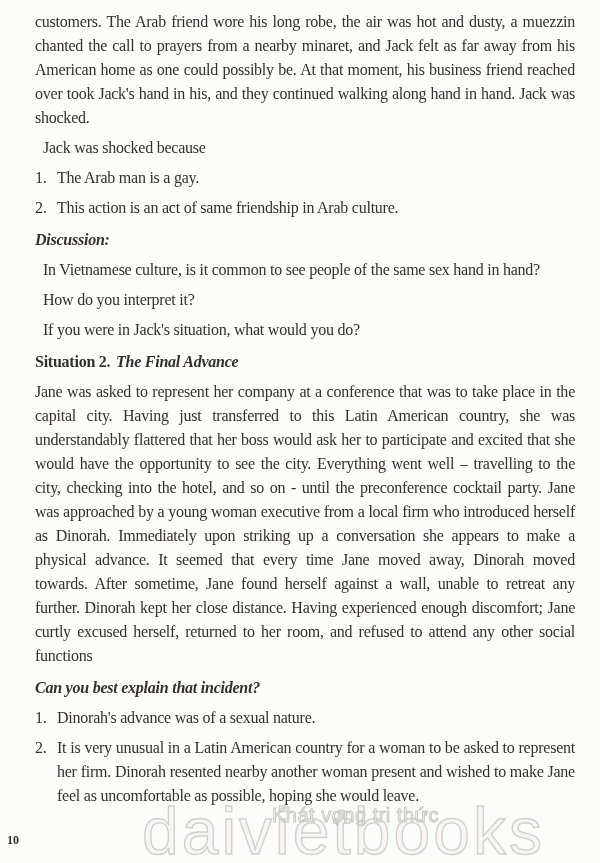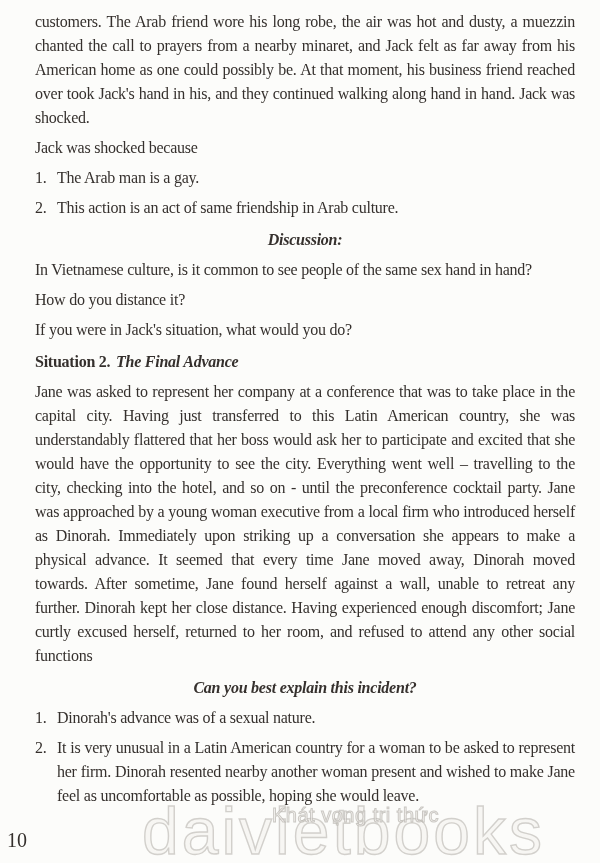--- a/index.html
+++ b/index.html
@@ -25,29 +25,28 @@
     width: 540px;
     font-size: 16px;
     line-height: 24px;
     letter-spacing: -0.015em;
   }
   .para {
     margin: 0 0 6px 0;
     text-align: justify;
   }
   .single-line {
-    margin: 0 0 6px 0;
+    margin: 0 0 6px 8px;
     white-space: nowrap;
   }
   .heading-bi {
     margin: 8px 0 6px 0;
     font-weight: bold;
     font-style: italic;
     white-space: nowrap;
-    text-align: center;
   }
   .situation-heading {
     margin: 8px 0 6px 0;
     font-weight: bold;
     white-space: nowrap;
   }
   .situation-heading .sit-label {
     font-style: normal;
     padding-right: 0.35em;
   }
@@ -63,22 +62,23 @@
     flex: 0 0 22px;
   }
   .opt-text {
     flex: 1 1 auto;
     text-align: justify;
   }
   .page-number {
     position: absolute;
     left: 7px;
     top: 828px;
-    font-size: 20px;
+    font-size: 12px;
     line-height: 24px;
+    font-weight: bold;
   }
   .watermark {
     position: absolute;
     left: 0;
     top: 0;
     width: 600px;
     height: 863px;
     pointer-events: none;
     z-index: 5;
     font-family: "Liberation Sans", "DejaVu Sans", sans-serif;
@@ -121,30 +121,30 @@
       <span class="opt-text">The Arab man is a gay.</span>
     </div>
     <div class="opt-row">
       <span class="opt-num">2.</span>
       <span class="opt-text">This action is an act of same friendship in Arab culture.</span>
     </div>
 
     <p class="heading-bi">Discussion:</p>
 
     <p class="single-line">In Vietnamese culture, is it common to see people of the same sex hand in hand?</p>
-    <p class="single-line">How do you distance it?</p>
+    <p class="single-line">How do you interpret it?</p>
     <p class="single-line">If you were in Jack's situation, what would you do?</p>
 
     <p class="situation-heading">
       <span class="sit-label">Situation 2.</span><span class="sit-title">The Final Advance</span>
     </p>
 
     <p class="para">Jane was asked to represent her company at a conference that was to take place in the capital city. Having just transferred to this Latin American country, she was understandably flattered that her boss would ask her to participate and excited that she would have the opportunity to see the city. Everything went well – travelling to the city, checking into the hotel, and so on - until the preconference cocktail party. Jane was approached by a young woman executive from a local firm who introduced herself as Dinorah. Immediately upon striking up a conversation she appears to make a physical advance. It seemed that every time Jane moved away, Dinorah moved towards. After sometime, Jane found herself against a wall, unable to retreat any further. Dinorah kept her close distance. Having experienced enough discomfort; Jane curtly excused herself, returned to her room, and refused to attend any other social functions</p>
 
-    <p class="heading-bi">Can you best explain this incident?</p>
+    <p class="heading-bi">Can you best explain that incident?</p>
 
     <div class="opt-row">
       <span class="opt-num">1.</span>
       <span class="opt-text">Dinorah's advance was of a sexual nature.</span>
     </div>
     <div class="opt-row">
       <span class="opt-num">2.</span>
       <span class="opt-text">It is very unusual in a Latin American country for a woman to be asked to represent her firm. Dinorah resented nearby another woman present and wished to make Jane feel as uncomfortable as possible, hoping she would leave.</span>
     </div>
 

